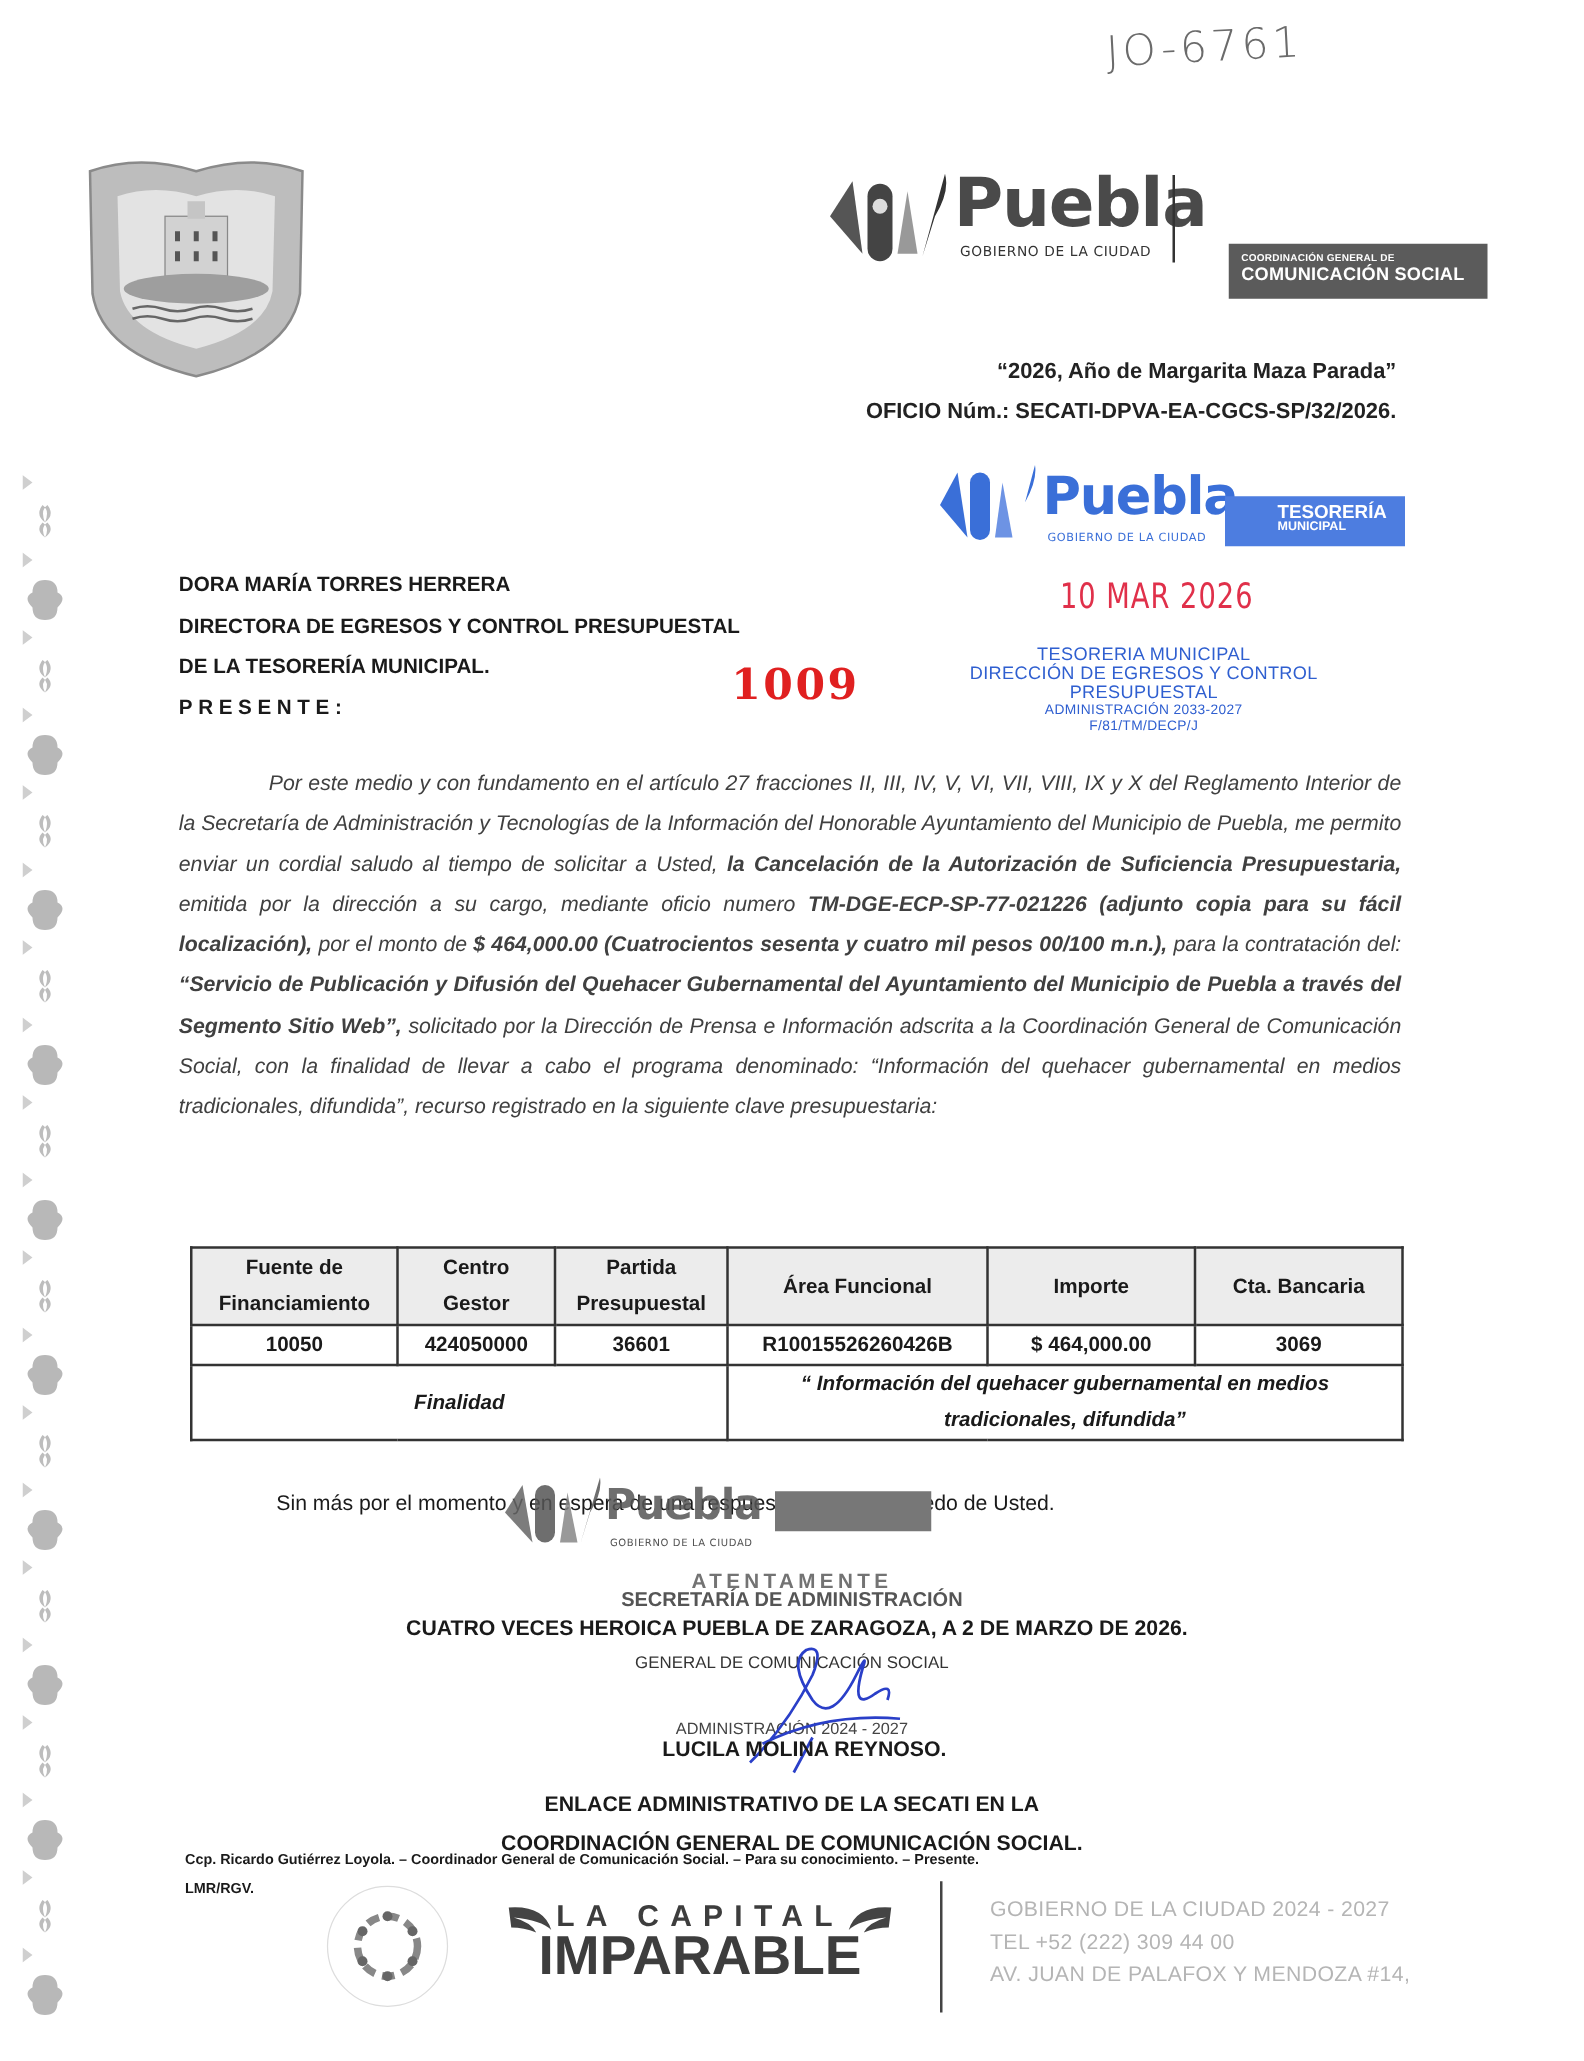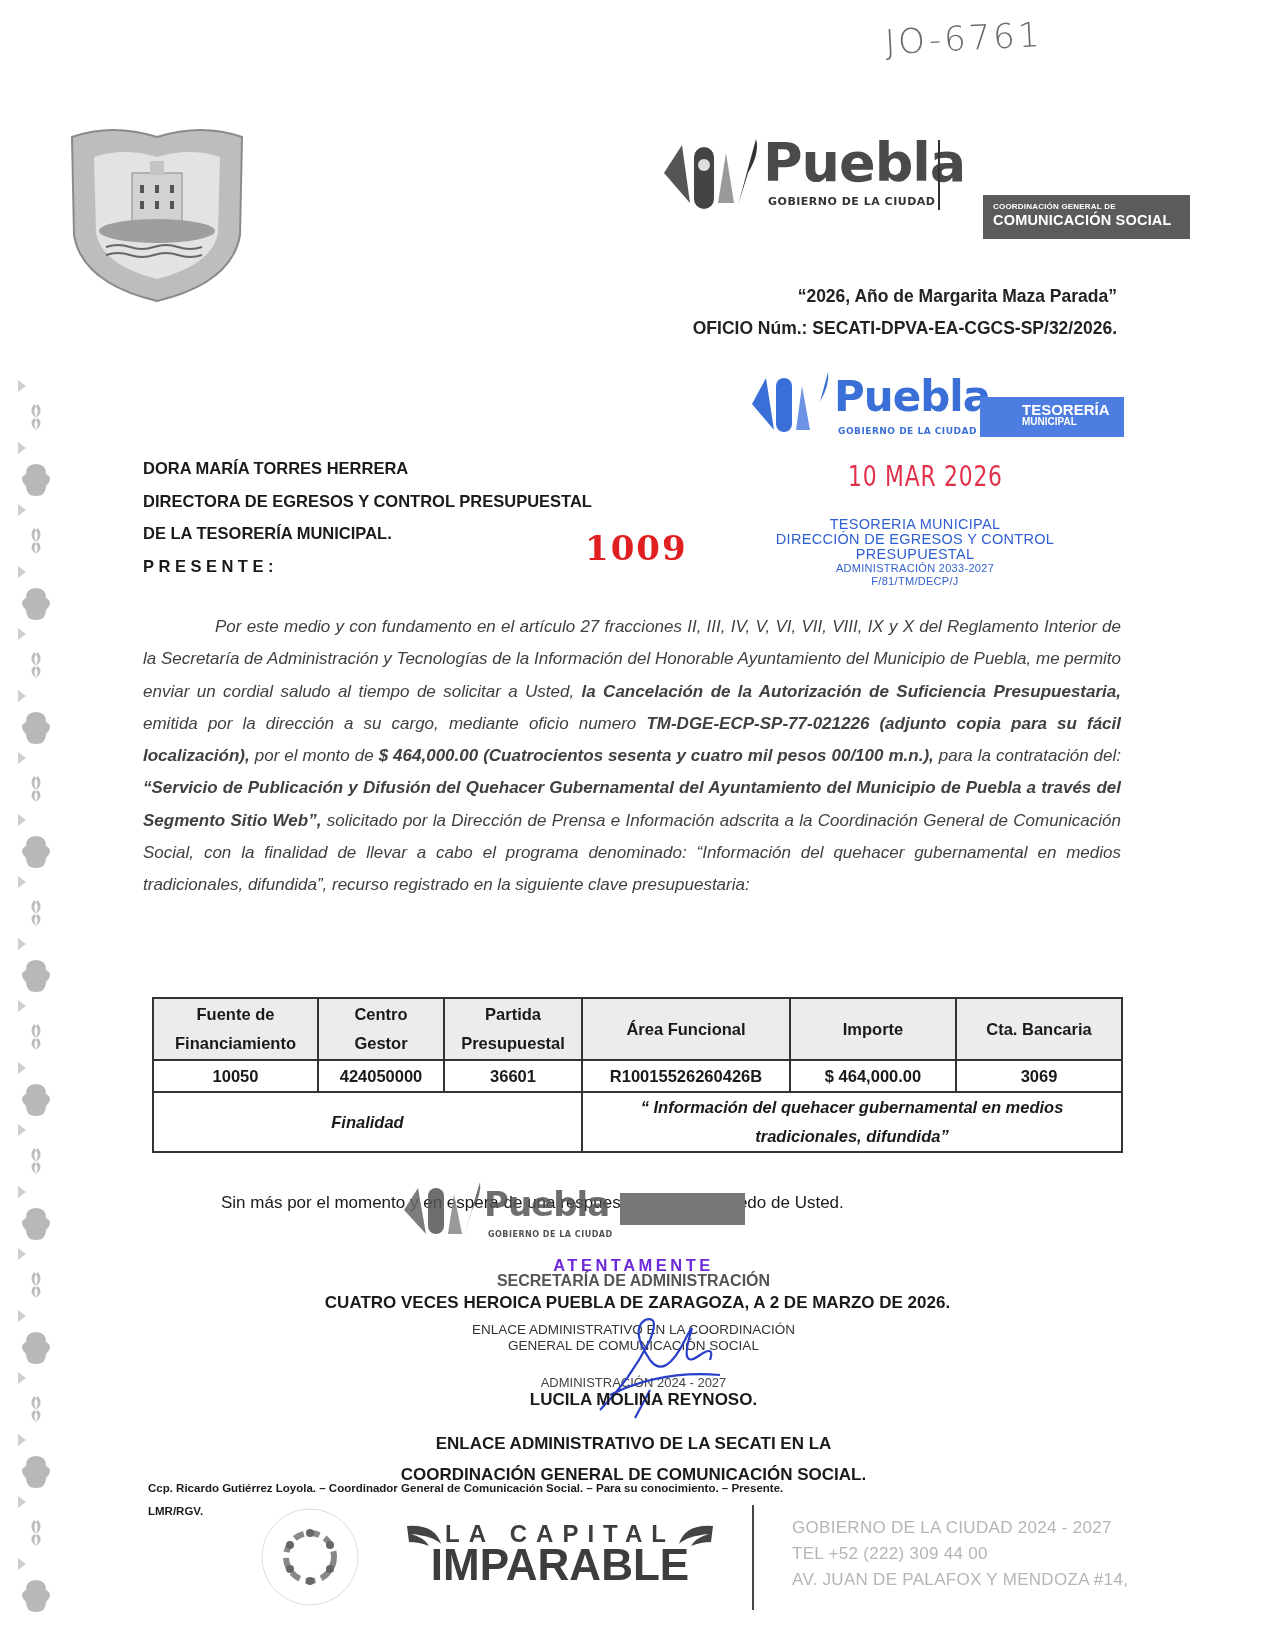--- a/index.html
+++ b/index.html
@@ -13,21 +13,21 @@
 
   
   .border-strip { left: 18px; top: 380px; width: 40px; height: 1260px; }
 
   
   .shield { left: 62px; top: 115px; width: 190px; height: 190px; }
 
   
   .logo-header { left: 660px; top: 125px; width: 540px; height: 95px; }
   .puebla-word { font-family: "DejaVu Sans", sans-serif; font-weight: bold; font-size: 54px; color: #4a4a4a; letter-spacing: -1px; }
-  .gob-ciudad { font-family: "DejaVu Sans", sans-serif; font-weight: bold; font-size: 11px; color: #333; letter-spacing: 0.5px; }
+  .gob-ciudad { font-family: "DejaVu Sans", sans-serif; font-weight: normal; font-size: 11px; color: #333; letter-spacing: 0.5px; }
   .coord-box { left: 983px; top: 155px; width: 207px; height: 44px; background: #5b5b5b; color: #fff; margin-top: 40px; }
   .coord-box .small { font-size: 8px; font-weight: bold; margin: 7px 0 0 10px; letter-spacing: 0.2px; }
   .coord-box .big { font-size: 14.5px; font-weight: bold; margin: 1px 0 0 10px; letter-spacing: 0.2px; }
   .vrule { width: 2px; background: #333; }
 
   
   .motto { right: 150px; top: 286px; font-size: 17.5px; font-weight: bold; color: #222; text-align: right; }
   .oficio { right: 150px; top: 318px; font-size: 17.5px; font-weight: bold; color: #222; text-align: right; }
 
   
@@ -58,21 +58,21 @@
   .budget-table td { height: 30px; font-weight: bold; margin-left: 20px; }
   .budget-table td.final { height: 58px; font-style: italic; line-height: 29px; }
 
   .closing { left: 221px; top: 1193px; font-size: 17px; font-weight: normal; color: #1a1a1a; }
 
   
   .secati-logo { left: 400px; top: 1180px; width: 350px; height: 60px; opacity: 0.85; }
   .secati-logo .puebla-word { font-size: 34px; color: #555; }
   .secati-box { left: 620px; top: 1193px; width: 125px; height: 32px; background: #777; }
 
-  .atentamente { left: 0; width: 1267px; top: 1256px; text-align: center; font-size: 16.5px; font-weight: bold; letter-spacing: 3.5px; color: #6d28d9; }
+  .atentamente { left: 0; width: 1267px; top: 1256px; text-align: center; font-size: 16.5px; font-weight: bold; letter-spacing: 3.5px; color: #737373; }
   .secretaria-ov { left: 0; width: 1267px; top: 1272px; text-align: center; font-size: 16px; font-weight: bold; color: #555; }
   .place-date { left: 0; width: 1267px; top: 1293px; text-align: center; font-size: 17px; font-weight: bold; color: #1a1a1a; padding-left: 8px; box-sizing: border-box; }
   .enlace-stamp { left: 0; width: 1267px; top: 1322px; text-align: center; font-size: 13.5px; color: #333; line-height: 16px; }
   .admin-stamp { left: 0; width: 1267px; top: 1375px; text-align: center; font-size: 13px; color: #444; line-height: 15px; }
   .signer { left: 0; width: 1267px; top: 1390px; text-align: center; font-size: 17px; font-weight: bold; color: #1a1a1a; padding-left: 20px; box-sizing: border-box; }
   .signature { left: 590px; top: 1300px; width: 140px; height: 120px; }
   .signer-title { left: 0; width: 1267px; text-align: center; font-size: 17px; font-weight: bold; color: #1a1a1a; }
 
   .ccp { left: 148px; top: 1482px; font-size: 11.5px; font-weight: bold; color: #1a1a1a; }
   .initials { left: 148px; top: 1505px; font-size: 11.5px; font-weight: bold; color: #1a1a1a; }
@@ -235,21 +235,20 @@
   </svg>
   <div class="abs puebla-word" style="left:84px;top:4px;">Puebla</div>
   <div class="abs gob-ciudad" style="left:88px;top:50px;font-size:8px;">GOBIERNO DE LA CIUDAD</div>
 </div>
 <div class="abs secati-box"></div>
 
 <div class="abs atentamente">ATENTAMENTE</div>
 <div class="abs secretaria-ov">SECRETARÍA DE ADMINISTRACIÓN</div>
 <div class="abs place-date">CUATRO VECES HEROICA PUEBLA DE ZARAGOZA, A 2 DE MARZO DE 2026.</div>
 <div class="abs enlace-stamp">
-  <div>ENLACE ADMINISTRATIVO EN LA COORDINACIÓN</div>
   <div>GENERAL DE COMUNICACIÓN SOCIAL</div>
 </div>
 <div class="abs admin-stamp">
   <div>ADMINISTRACIÓN 2024 - 2027</div>
 </div>
 <svg class="abs signature" width="140" height="120" viewBox="0 0 140 120">
   <path d="M10 110 Q40 80 60 40 Q70 15 55 20 Q40 30 60 60 Q75 80 95 40 Q105 20 100 35 Q90 70 110 55 Q125 45 120 60 M20 95 Q70 70 130 75 M45 118 L60 90" stroke="#2a3fc8" stroke-width="2.2" fill="none"></path>
 </svg>
 <div class="abs signer">LUCILA MOLINA REYNOSO.</div>
 <div class="abs signer-title" style="top:1434px;">ENLACE ADMINISTRATIVO DE LA SECATI EN LA</div>

